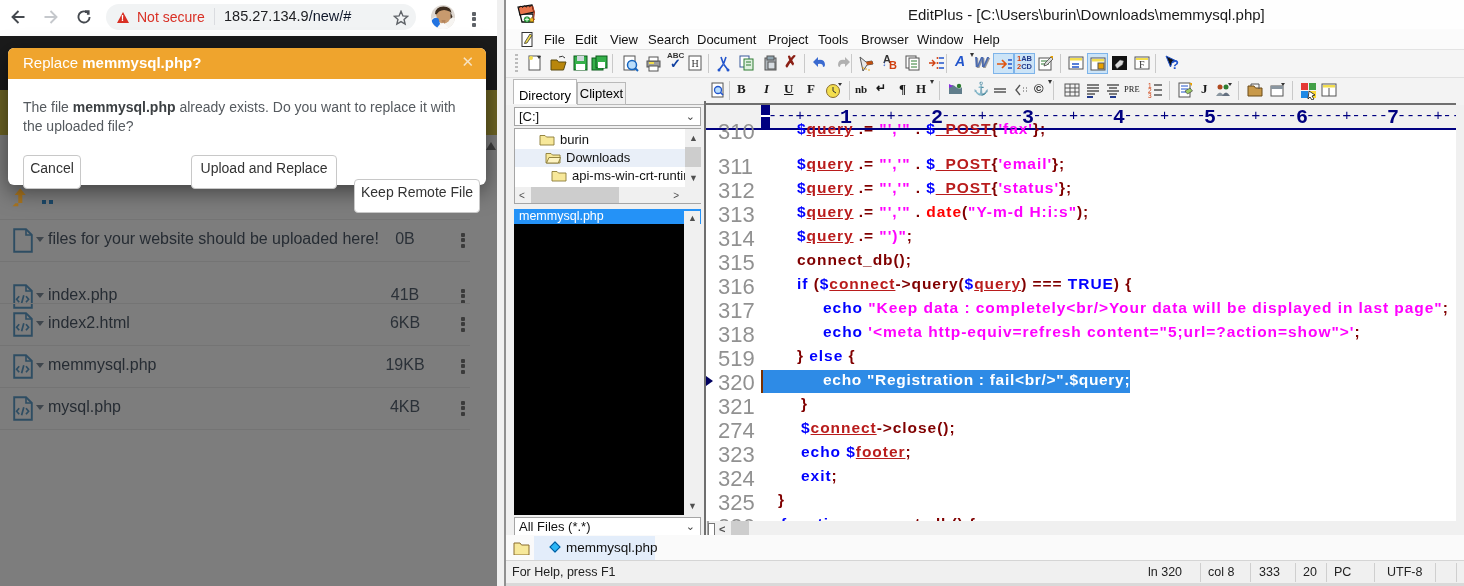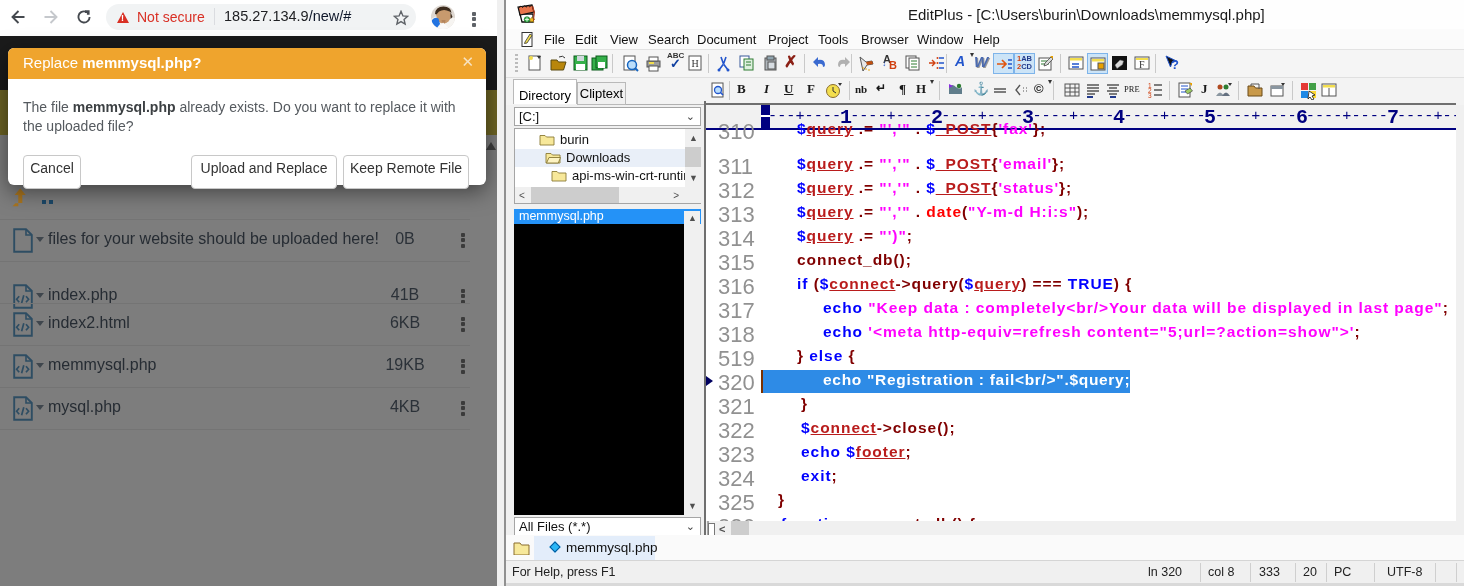--- a/index.html
+++ b/index.html
@@ -227,21 +227,21 @@
   <div class="abs" style="left:486px;top:142px;width:0;height:0;border-left:5px solid transparent;border-right:5px solid transparent;border-bottom:8px solid #3e3e3e;"></div>
 
   <div id="modal">
     <div id="mhead">
       <div id="mtitle">Replace <b>memmysql.php?</b></div>
       <div id="mclose">✕</div>
     </div>
     <div id="mbody">The file <b style="color:#3c4043">memmysql.php</b> already exists. Do you want to replace it with the uploaded file?</div>
     <div class="mbtn" style="left:15px; width:58px;">Cancel</div>
     <div class="mbtn" style="left:183px; width:146px;">Upload and Replace</div>
-    <div class="mbtn" style="left:335px; width:126px;">Keep Remote File</div>
+    <div class="mbtn" style="left:346px; width:126px;margin-top:24px;">Keep Remote File</div>
   </div>
 </div>
 
 <div id="right">
   <div id="ep-border"></div>
   <div id="titlebar">
     <svg class="abs" style="left:11px;top:4px" width="19" height="19" viewBox="0 0 19 19">
       <path d="M3 10 L16 10 L16 18 L5 18 Z" fill="#fff" stroke="#111" stroke-width="1.3"></path>
       <path d="M1 3 L15 1 L17 8 L3 11 Z" fill="#e8734a" stroke="#111" stroke-width="1.2"></path>
       <path d="M2 3.5 l2 -1.5 1.5 1.5 2-1.8 1.5 1.5 2-1.8 1.5 1.5 2-1.6" fill="none" stroke="#111" stroke-width="1"></path>
@@ -709,21 +709,21 @@
         <div class="lnum" style="top:2px">320</div>
         <div style="position:absolute;left:0px;top:6px;width:0;height:0;border-top:5px solid transparent;border-bottom:5px solid transparent;border-left:7px solid #000060;"></div>
         <div id="selline"><span style="position:absolute;left:0;top:0;width:2px;height:23px;background:#7a3000;"></span>
         <span style="position:absolute;left:62px;top:1px;color:#fff;letter-spacing:0.7px;">echo "Registration : fail&lt;br/&gt;".$query;</span></div>
       </div>
         <div class="cline" style="top:289px">
         <div class="lnum" style="top:2px">321</div>
         <div class="ctext" style="left:95px;top:1px"><op>}</op></div>
       </div>
         <div class="cline" style="top:313px">
-        <div class="lnum" style="top:2px">322</div>
+        <div class="lnum" style="top:2px">274</div>
         <div class="ctext" style="left:95px;top:1px"><sg>$</sg><vr>connect</vr><op>-&gt;close();</op></div>
       </div>
         <div class="cline" style="top:337px">
         <div class="lnum" style="top:2px">323</div>
         <div class="ctext" style="left:95px;top:1px"><kw>echo</kw> <sg>$</sg><vr>footer</vr><op>;</op></div>
       </div>
         <div class="cline" style="top:361px">
         <div class="lnum" style="top:2px">324</div>
         <div class="ctext" style="left:95px;top:1px"><kw>exit</kw><op>;</op></div>
       </div>

